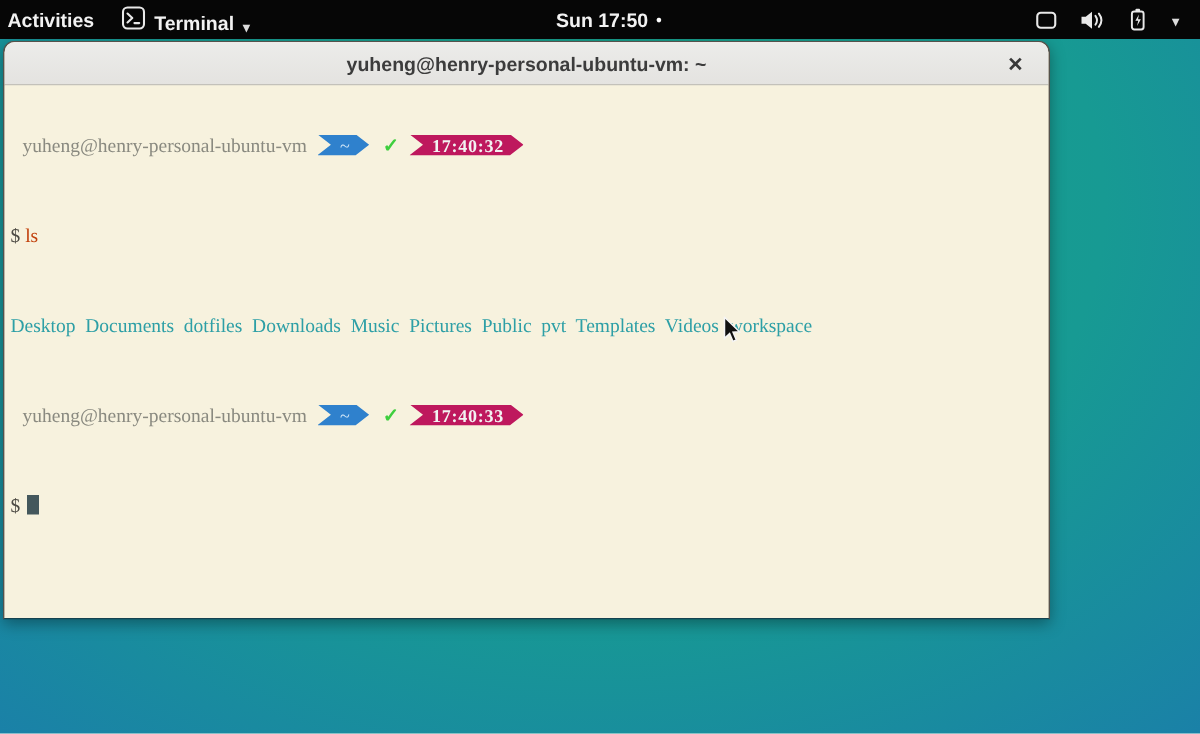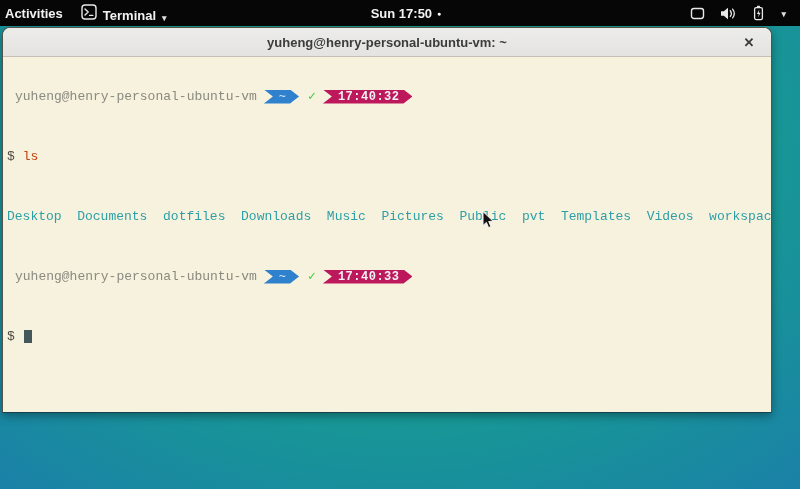--- a/index.html
+++ b/index.html
@@ -28,41 +28,41 @@
   }
   .tb-clock > * { pointer-events:auto; }
   .tb-dot { font-size:7px; color:#ffffff; padding-top:1px; }
   .tb-right {
     margin-left:auto; display:flex; align-items:center; gap:15px; padding-right:14px;
   }
   .tb-right svg { display:block; }
 
   
   .window {
-    position:absolute; left:2px; top:27px; width:770px; height:386px;
+    position:absolute; left:2px; top:27px; width:698px; height:386px;
     border:1px solid #55524c; border-bottom-color:#14424f;
     border-radius:8px 8px 0 0;
     box-shadow:0 3px 10px rgba(0,0,0,0.35);
     overflow:hidden; background:#f7f2de;
   }
   .titlebar {
     position:relative; height:29px; background:linear-gradient(#ececea,#e4e3e0);
     border-bottom:1px solid #c3c1ba;
     display:flex; align-items:center; justify-content:center;
   }
   .title-text { font-size:13px; font-weight:bold; color:#3c3c3c; }
   .close-btn {
     position:absolute; right:10px; top:0; height:29px; width:24px;
     display:flex; align-items:center; justify-content:center;
     color:#383838; font-size:13px; font-weight:bold; cursor:default;
   }
 
   .term {
     position:relative; height:356px; background:#f7f2de;
-    font-family:Liberation Mono, monospace;
+    font-family:Liberation Serif, serif;
     font-size:13px; line-height:15px; color:#4c4a43;
     padding:2px 0 0 4px; white-space:pre;
   }
   .tline { height:15px; display:flex; align-items:center; white-space:pre; }
   .puser { color:#8a8a80; padding-left:8px; }
 
   .pl {
     display:inline-block; height:14px; line-height:14px; font-size:12px;
     padding:0 13px 0 15px; margin-left:7px;
     clip-path:polygon(0 0, calc(100% - 9px) 0, 100% 50%, calc(100% - 9px) 100%, 0 100%, 9px 50%);

